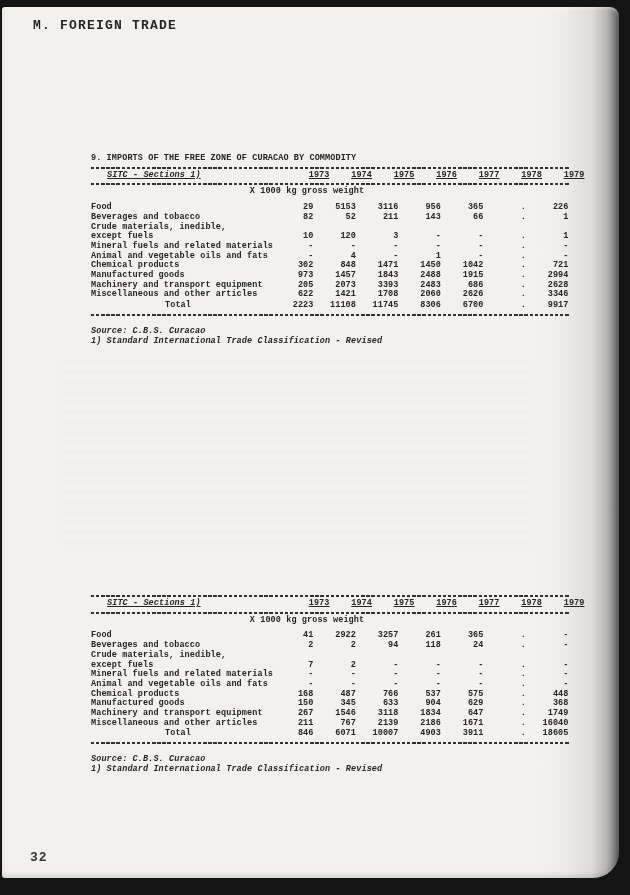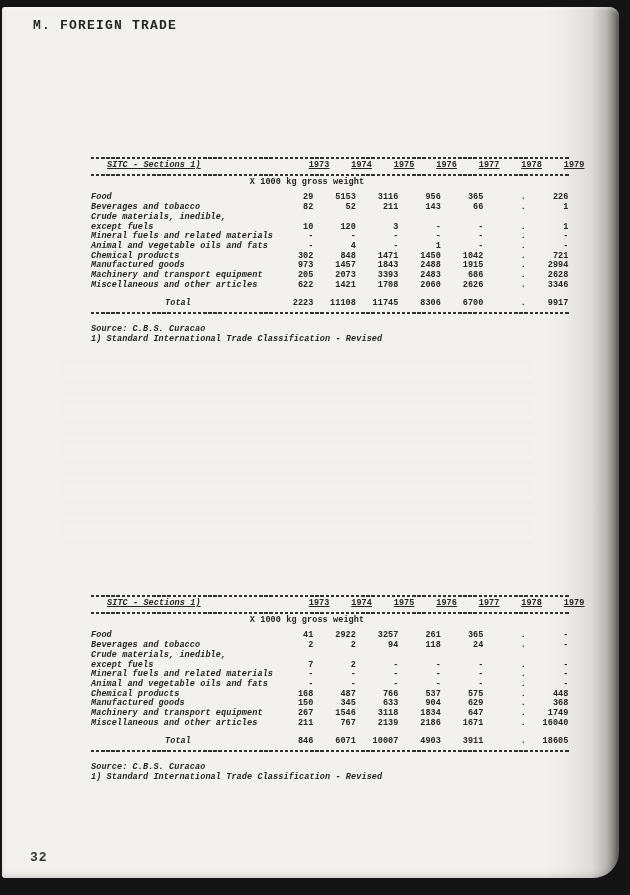--- a/index.html
+++ b/index.html
@@ -42,43 +42,44 @@
     letter-spacing:0.1px;
   }
   #table9 { top:147px; }
   #table10 { top:585px; }
   .t-title { white-space:nowrap; margin-bottom:2px; }
   .rule {
     height:2px; margin:3px 0 2px 0;
     background:repeating-linear-gradient(to right, #32312e 0px 3.3px, transparent 3.3px 5.1px);
   }
   .t-row { display:flex; white-space:nowrap; }
-  .lbl { width:180px; flex:0 0 180px;font-style:italic; }
+  .lbl { width:180px; flex:0 0 180px; }
   .italic { font-style:italic; }
   .num { width:42.5px; flex:0 0 42.5px; text-align:right; }
   .t-head { margin:2px 0 1px 16px;text-decoration:underline; }
   .t-unit { text-align:center; padding-right:46px; margin:2px 0 6px 0; }
-  .t-total { margin-top:9px; }
+  .t-total { margin-top:1px; }
   .t-total .lbl { padding-left:74px; box-sizing:border-box; }
   .t-source { margin-top:11px; font-style:italic; }
   .t-note { font-style:italic; }
   .page-number {
     position:absolute; left:28px; top:843px;
     font-size:13px; color:#37362f; letter-spacing:1px;
   }
 </style>
 </head>
 <body>
 
 <div class="paper">
   <div class="ghost"></div>
 
   <div class="doc-header mono">M. FOREIGN TRADE</div>
 
   <section class="table-block mono" id="table9">
+    <div class="t-title">9. IMPORTS OF THE FREE ZONE OF CURACAO BY COMMODITY</div>
     <div class="rule"></div>
     <div class="t-row t-head">
       <span class="lbl italic">SITC - Sections 1)</span>
     <span class="num">1973</span>
         <span class="num">1974</span>
         <span class="num">1975</span>
         <span class="num">1976</span>
         <span class="num">1977</span>
         <span class="num">1978</span>
         <span class="num">1979</span>

